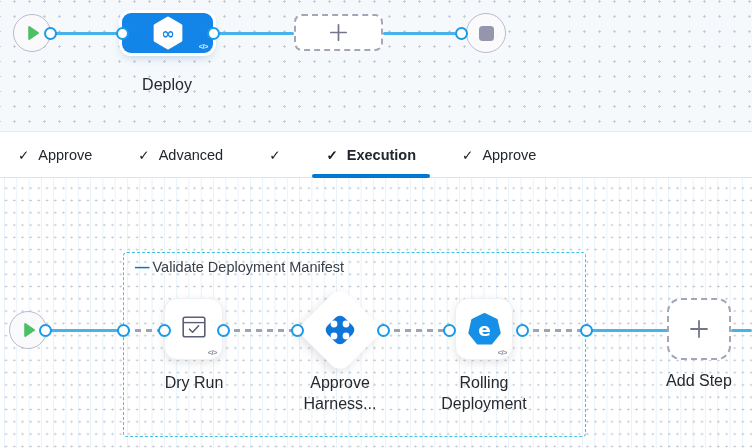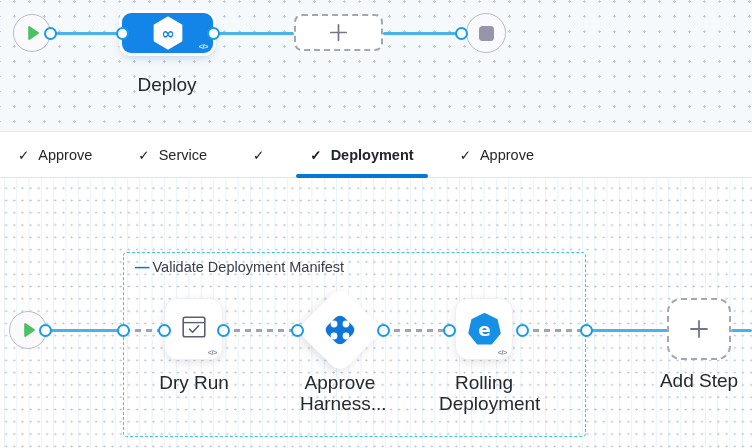--- a/index.html
+++ b/index.html
@@ -59,21 +59,21 @@
   .lineD {
     position:absolute; height:3px; z-index:1;
     background:repeating-linear-gradient(90deg, #A0A3B5 0 6px, transparent 6px 11px);
   }
   .ring {
     position:absolute; width:13px; height:13px; border-radius:50%;
     background:#FFFFFF; border:2.5px solid #189BE8; z-index:6;
   }
 
   .node-label {
-    position:absolute; text-align:center; font-size:19px; color:#24282F;
+    position:absolute; text-align:center; font-size:16px; color:#24282F;
     line-height:21px; z-index:4;
   }
 
   
   .deploy-node {
     position:absolute; left:122px; top:13px; width:91px; height:40px;
     background:#1485E8; border-radius:9px; z-index:3;
     box-shadow:0 0 0 3px rgba(255,255,255,0.95), 0 4px 10px rgba(30,90,160,0.28);
     display:flex; align-items:center; justify-content:center;
   }
@@ -158,28 +158,28 @@
     <div class="node-label" style="left:117px; top:74px; width:100px;">Deploy</div>
   </div>
 
   <div class="tabbar">
     <div class="tab">
       <span class="chk">✓</span>
       <span>Approve</span>
     </div>
     <div class="tab">
       <span class="chk">✓</span>
-      <span>Service</span>
+      <span>Advanced</span>
     </div>
     <div class="tab">
       <span class="chk">✓</span>
     </div>
     <div class="tab active">
       <span class="chk">✓</span>
-      <span>Deployment</span>
+      <span>Execution</span>
     </div>
     <div class="tab">
       <span class="chk">✓</span>
       <span>Approve</span>
     </div>
   </div>
 
   <div class="exec-canvas">
 
     <div class="endpoint" style="left:9px; top:133px;">

